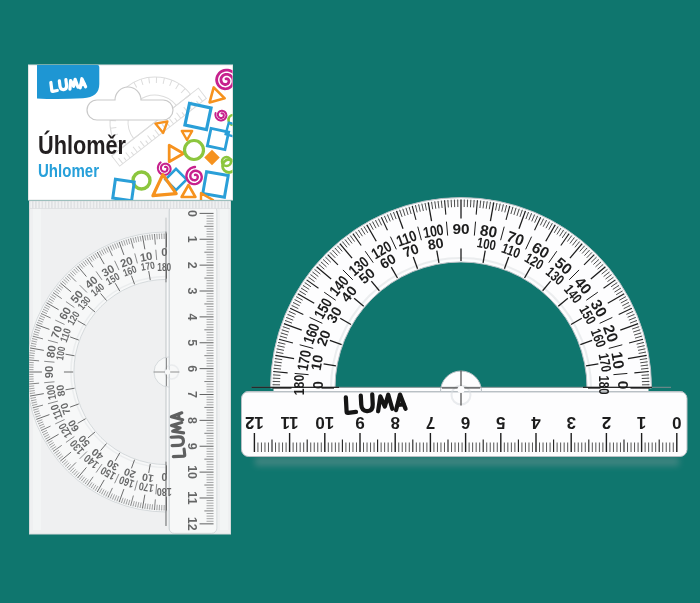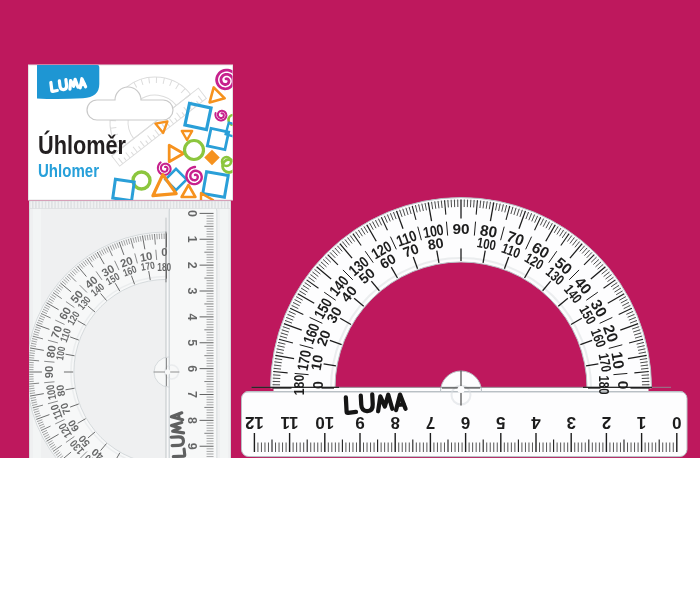--- a/index.html
+++ b/index.html
@@ -1,16 +1,16 @@
 <!DOCTYPE html>
 <html><head>
 <meta charset="utf-8">
 <style>
 html,body{margin:0;padding:0;background:#ffffff;}
-#stage{position:relative;width:700px;height:458px;overflow:hidden;background:#be185d;
+#stage{position:relative;width:700px;height:603px;overflow:hidden;background:#0f766e;
 font-family:"Liberation Sans",sans-serif;}
 svg{font-family:"Liberation Sans",sans-serif;}
 </style>
 </head>
 <body>
 <div id="stage">
 <svg width="700" height="603" viewBox="0 0 700 603">
 <defs>
 <g id="prot">
 

